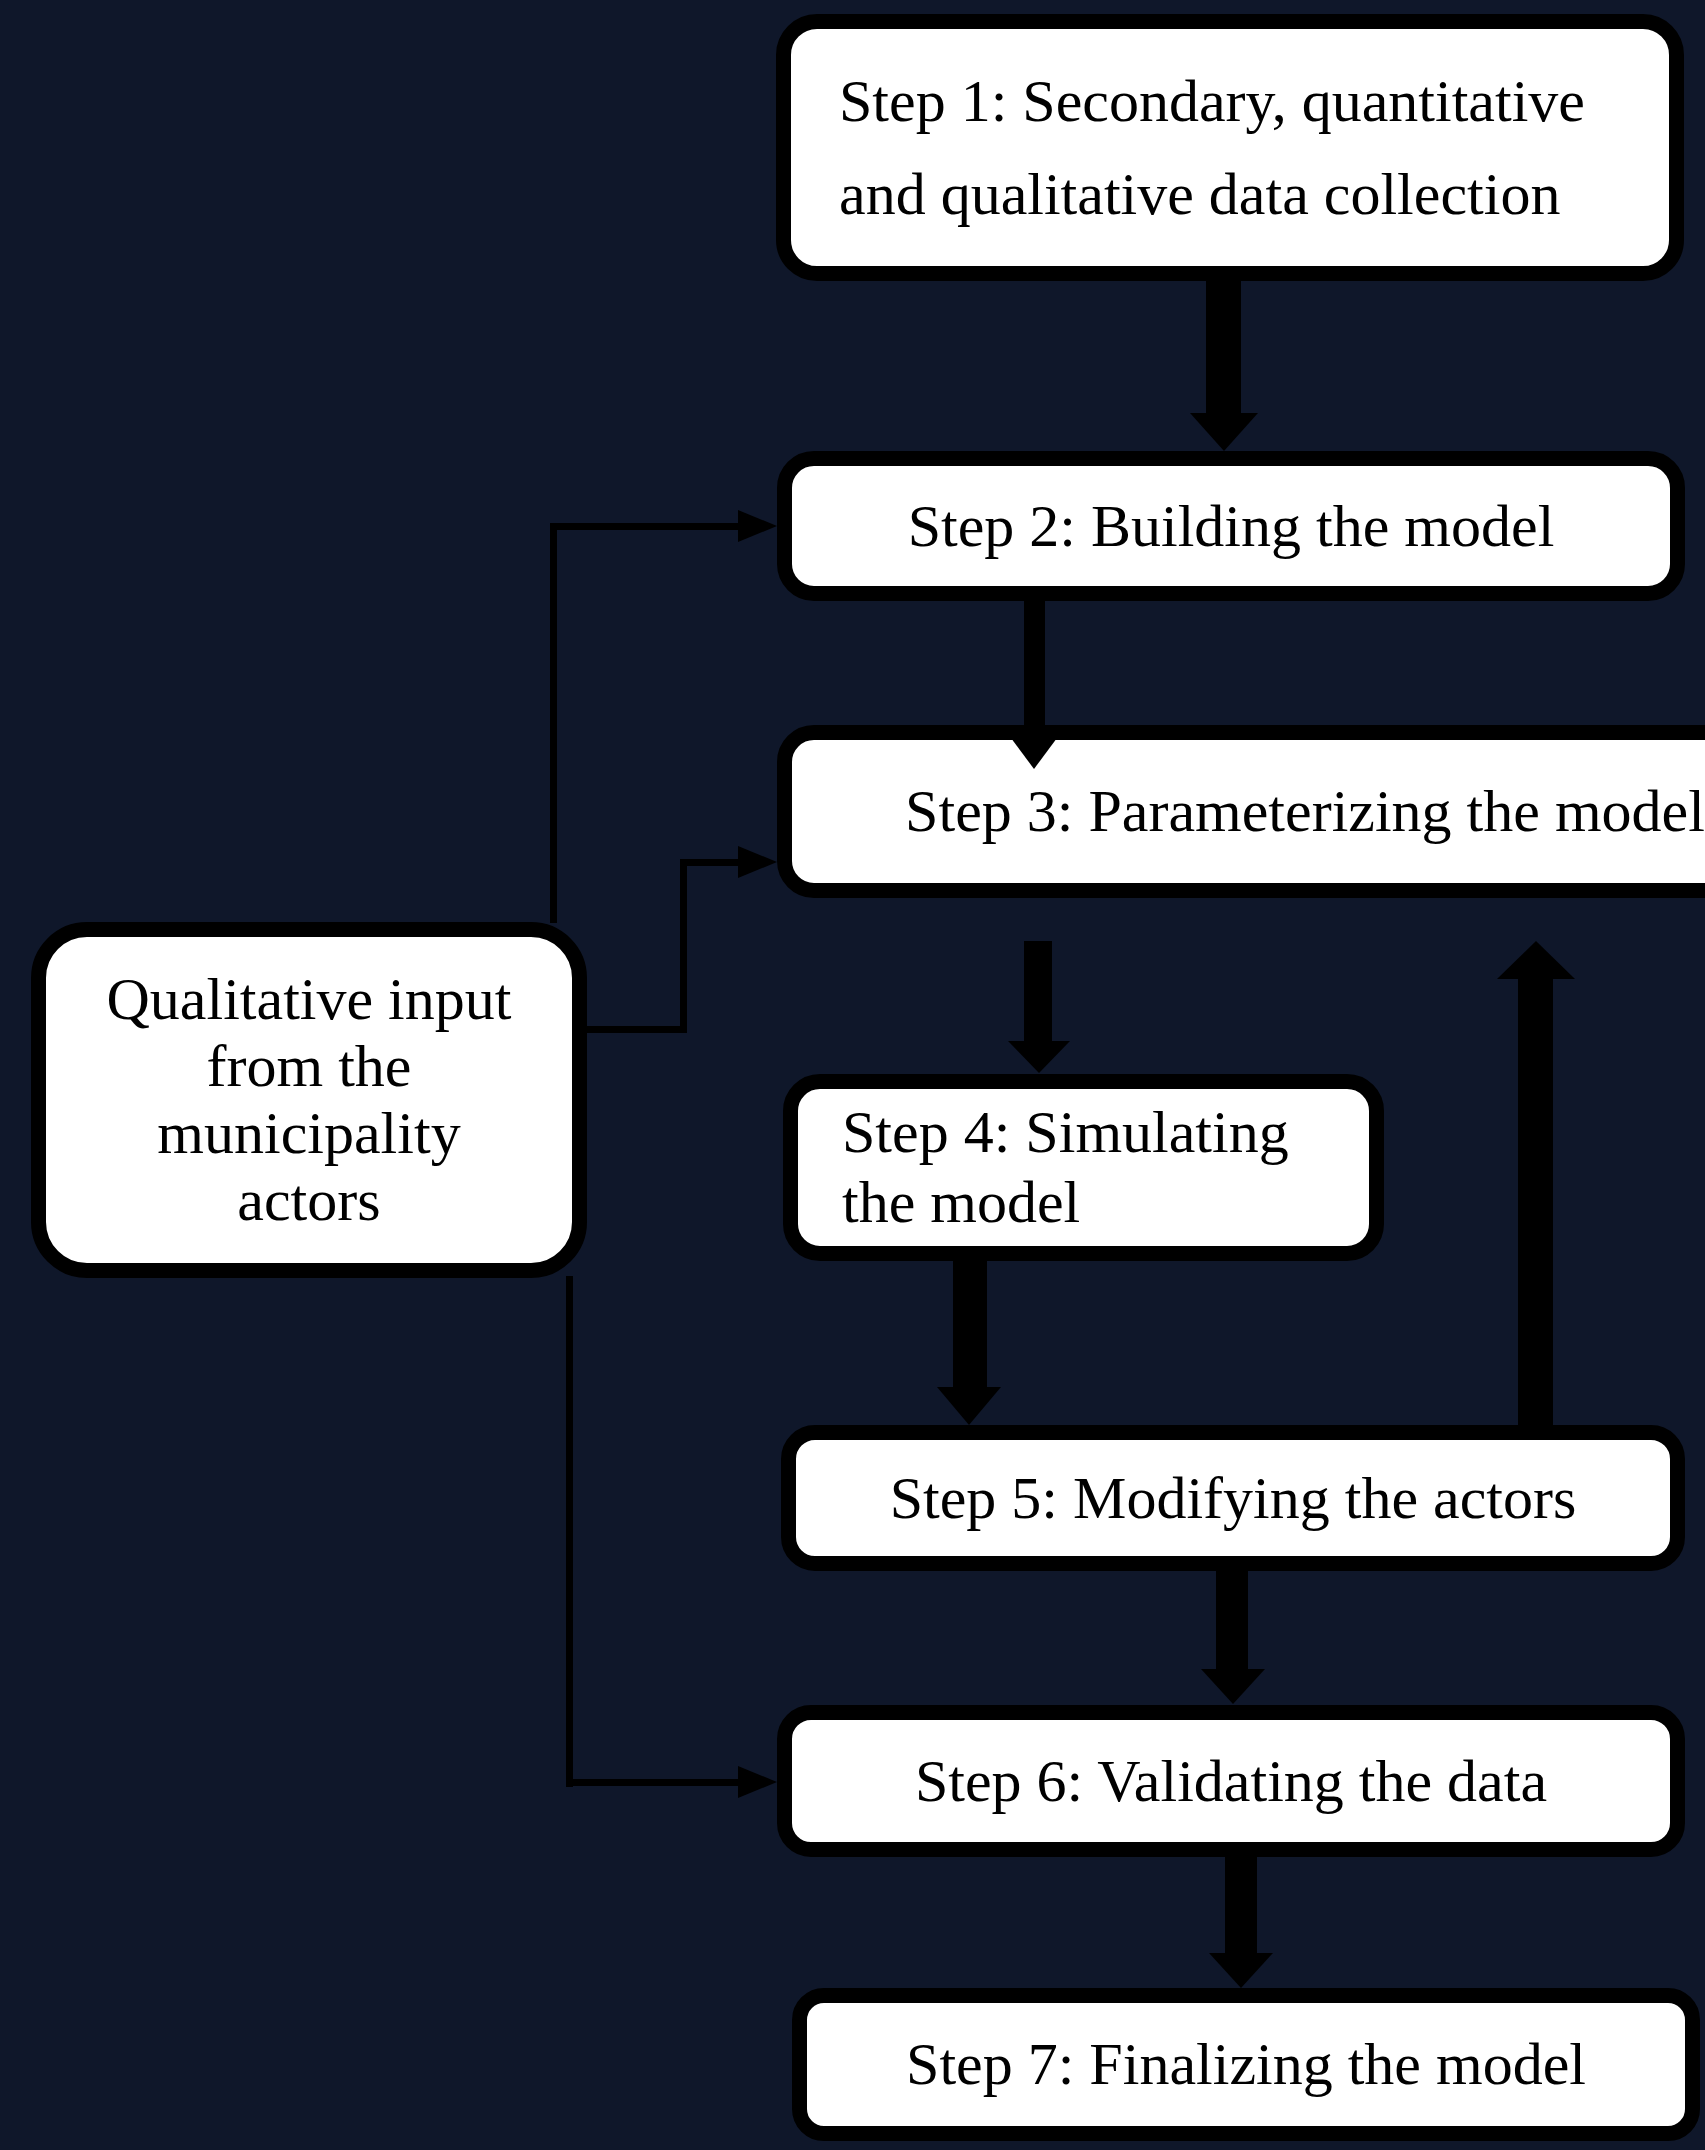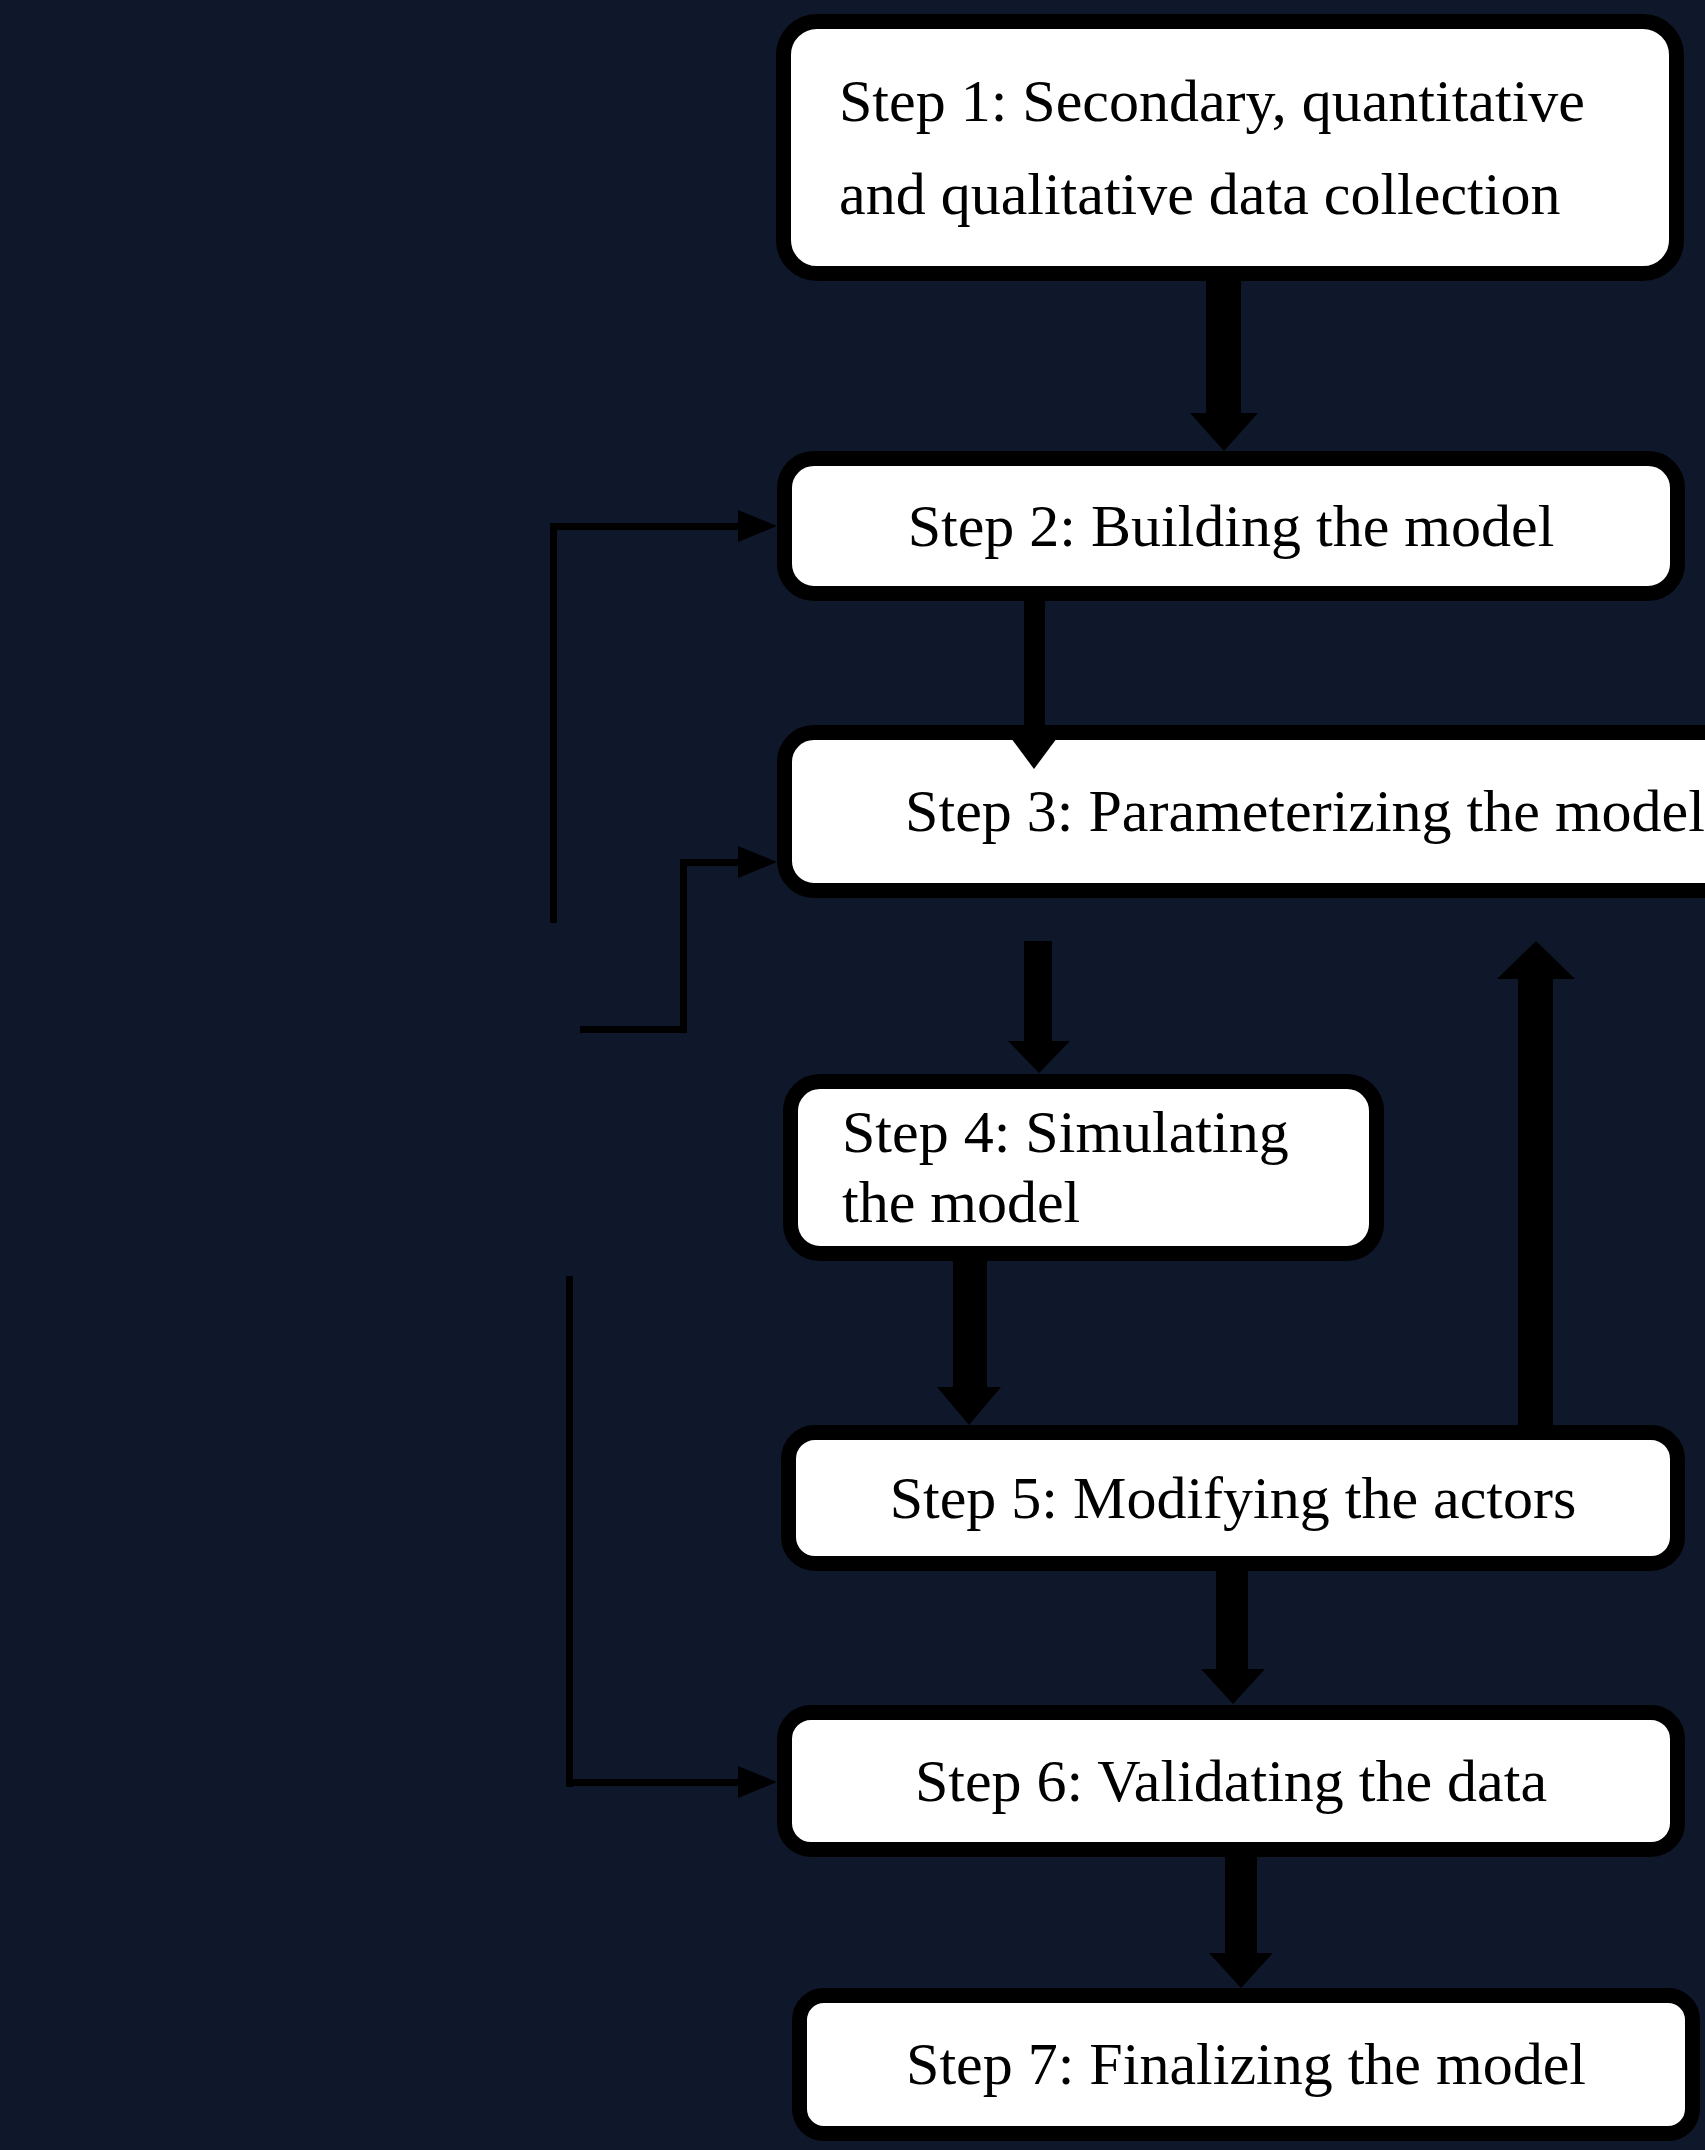--- a/index.html
+++ b/index.html
@@ -57,20 +57,26 @@
   </div>
 
   <div class="box" style="left:777px; top:1705px; width:908px; height:152px; border-radius:34px;">
     <span class="lbl center">Step 6: Validating the data</span>
   </div>
 
   <div class="box" style="left:777px; top:1988px; width:908px; height:153px; border-radius:32px;margin-left:15px;">
     <span class="lbl center">Step 7: Finalizing the model</span>
   </div>
 
+  <div class="box" style="left:31px; top:922px; width:556px; height:356px; border-radius:56px; line-height:1.12;">
+    <span class="lbl center">Qualitative input
+from the
+municipality
+actors</span>
+  </div>
 
   <div>
     <div class="seg" style="left:1206px; top:281px; width:35px; height:133px;"></div>
     <div class="tri" style="left:1190px; top:413px; border-left:34px solid transparent; border-right:34px solid transparent; border-top:38px solid #000;"></div>
   </div>
 
   <div>
     <div class="seg" style="left:1024px; top:601px; width:21px; height:138px;"></div>
     <div class="tri" style="left:1011px; top:738px; border-left:23px solid transparent; border-right:23px solid transparent; border-top:31px solid #000;"></div>
   </div>

